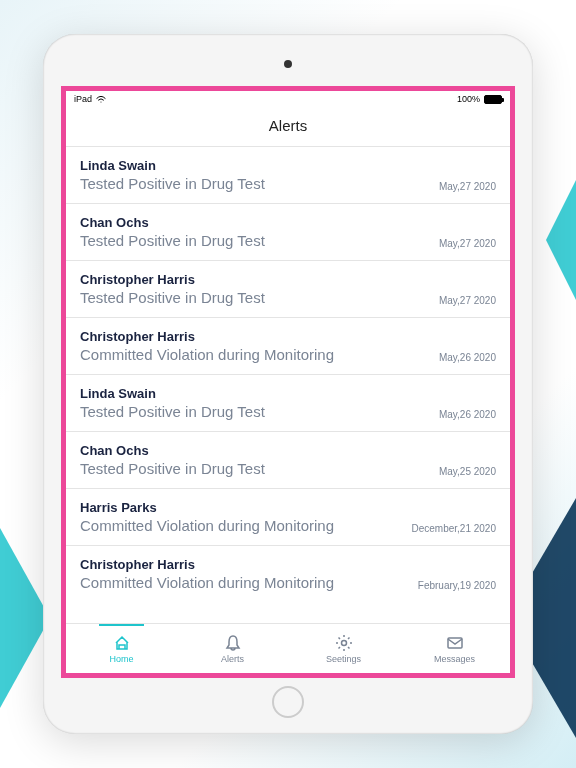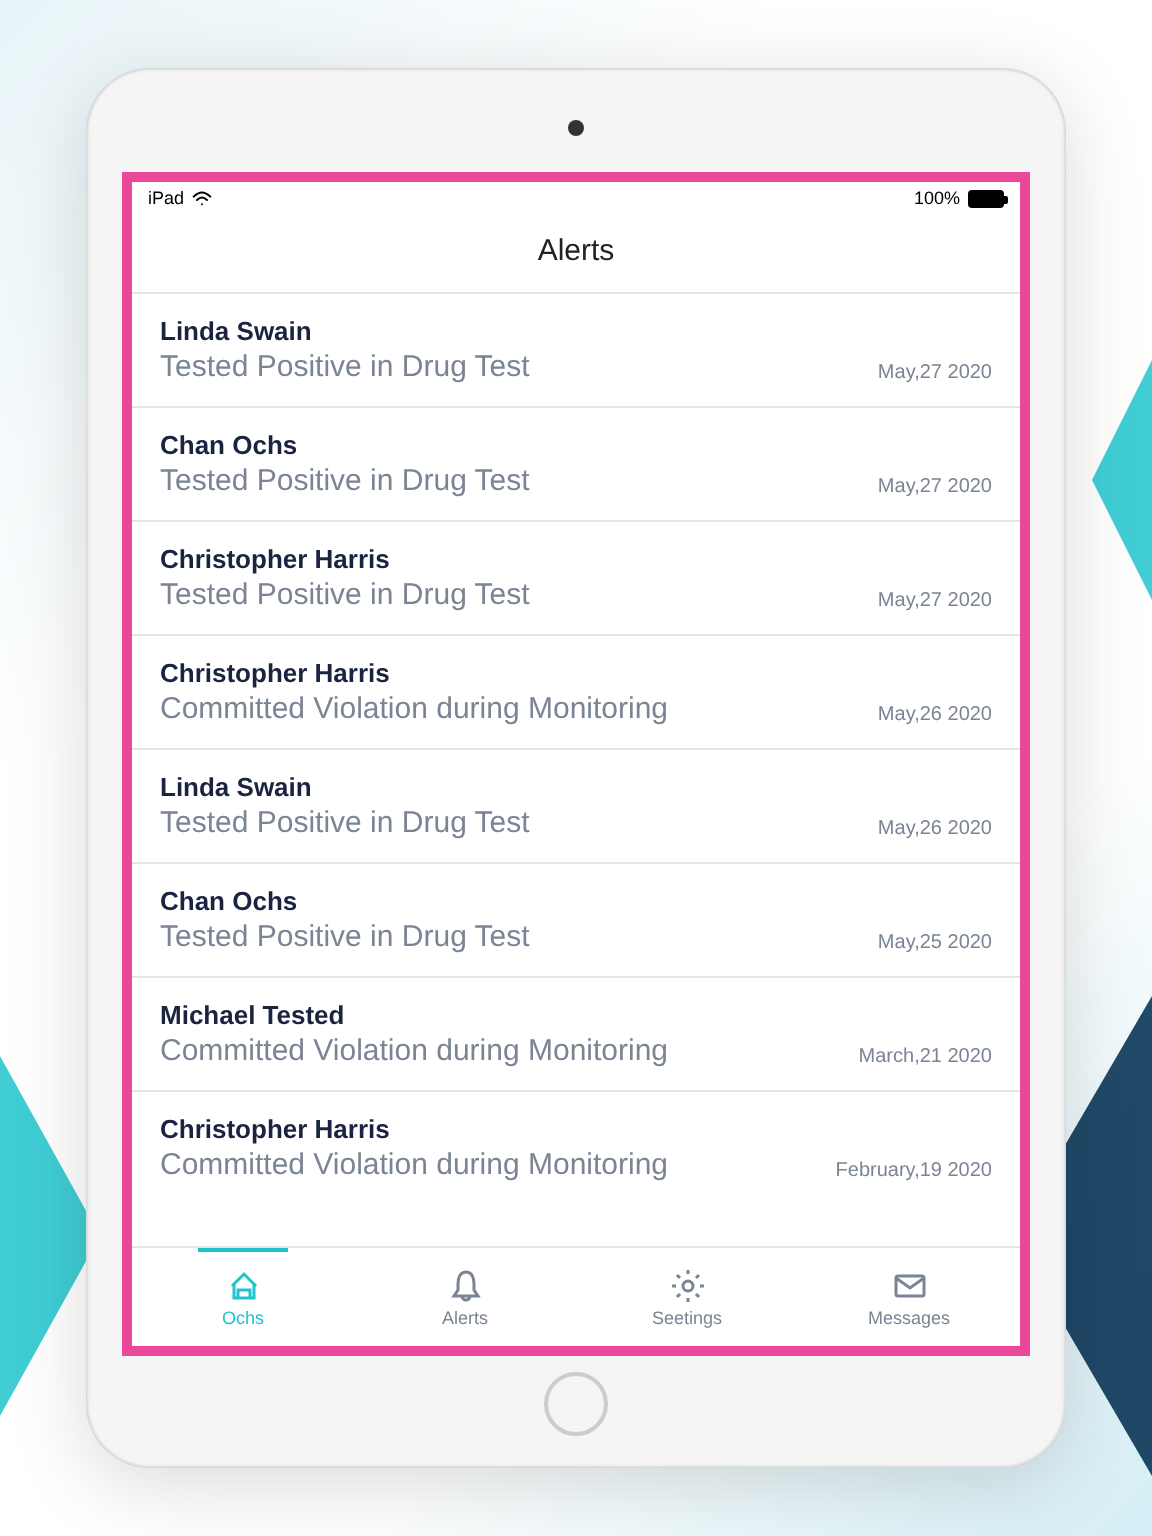--- a/index.html
+++ b/index.html
@@ -97,42 +97,42 @@
         </div>
         <div class="row">
           <div class="row-left">
             <div class="row-name">Chan Ochs</div>
             <div class="row-desc">Tested Positive in Drug Test</div>
           </div>
           <div class="row-date">May,25 2020</div>
         </div>
         <div class="row">
           <div class="row-left">
-            <div class="row-name">Michael Tested</div>
+            <div class="row-name">Harris Parks</div>
             <div class="row-desc">Committed Violation during Monitoring</div>
           </div>
-          <div class="row-date">March,21 2020</div>
+          <div class="row-date">December,21 2020</div>
         </div>
         <div class="row">
           <div class="row-left">
             <div class="row-name">Christopher Harris</div>
             <div class="row-desc">Committed Violation during Monitoring</div>
           </div>
           <div class="row-date">February,19 2020</div>
         </div>
       </div>
 
     <div class="tabbar" id="tabbar">
         <div class="tab active">
           <span class="tab-icon">
             <svg viewBox="0 0 18 18">
               <path d="M3 9 L9 3 L15 9 M4 8 V15 H14 V8 M6 15 V11 H12 V15"></path>
             </svg>
           </span>
-          <span>Ochs</span>
+          <span>Home</span>
         </div>
         <div class="tab">
           <span class="tab-icon">
             <svg viewBox="0 0 18 18">
               <path d="M9 2 C6 2 5 5 5 8 L5 11 L3 14 H15 L13 11 V8 C13 5 12 2 9 2 Z M7 14 A2 2 0 0 0 11 14"></path>
             </svg>
           </span>
           <span>Alerts</span>
         </div>
         <div class="tab">

